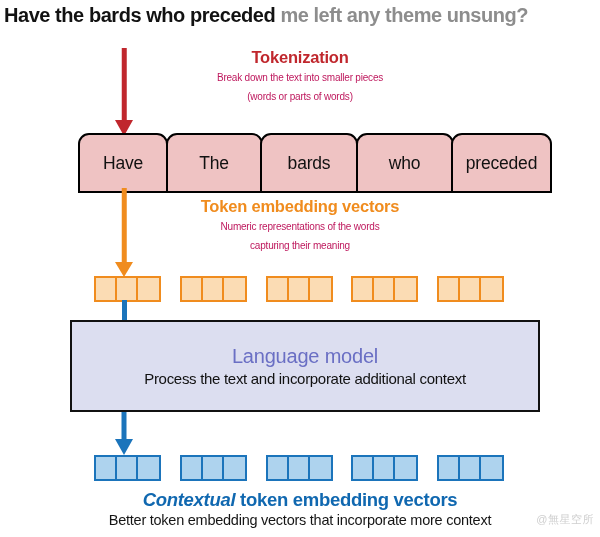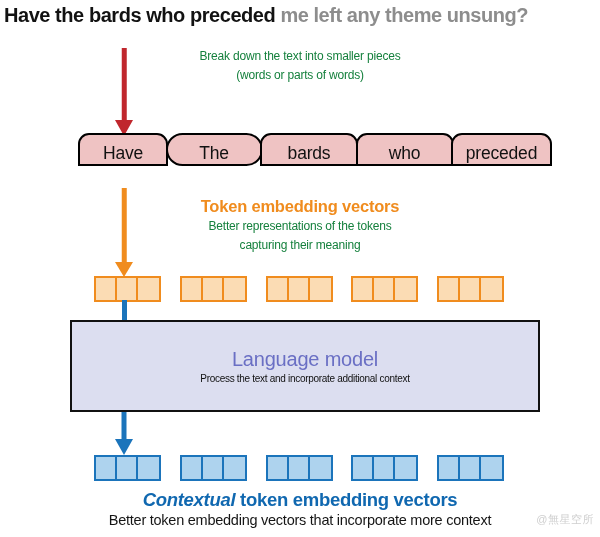--- a/index.html
+++ b/index.html
@@ -37,22 +37,22 @@
     text-align: center;
     white-space: nowrap;
   }
   .caption .heading {
     font-size: 16.5px;
     font-weight: bold;
     line-height: 21px;
     letter-spacing: -0.2px;
   }
   .caption .sub {
-    font-size: 12px;
-    color: #15803d;
+    font-size: 10px;
+    color: #be185d;
     line-height: 19px;
     letter-spacing: -0.2px;
   }
 
   
   .arrow {
     position: absolute;
   }
   .arrow .shaft {
     position: absolute;
@@ -76,24 +76,24 @@
     position: absolute;
     left: 78px;
     top: 133px;
     display: flex;
     align-items: stretch;
   }
   .token-box {
     background: #efc3c3;
     border: 2.5px solid #000000;
     border-radius: 11px 11px 0 0;
-    height: 33px;
+    height: 60px;
     box-sizing: border-box;
     display: flex;
-    align-items: flex-end;
+    align-items: center;
     justify-content: center;
     font-size: 17.5px;
     color: #111111;
     letter-spacing: -0.2px;
     margin-right: -2.5px;
   }
   .token-box:last-child { margin-right: 4px; }
 
   
   .vec-row {
@@ -139,21 +139,21 @@
     align-items: center;
     justify-content: center;
   }
   #lm-box .lm-title {
     font-size: 20px;
     color: #6a6fc4;
     letter-spacing: -0.2px;
     margin-bottom: 2px;
   }
   #lm-box .lm-sub {
-    font-size: 10px;
+    font-size: 15px;
     color: #111111;
     letter-spacing: -0.3px;
     text-align: right;
   }
 
   
   #bottom-caption {
     position: absolute;
     left: 0;
     top: 488px;
@@ -191,50 +191,51 @@
   }
 </style>
 </head>
 <body>
 
 <div id="title">
   <span class="dark">Have the bards who preceded</span><span class="muted"> me left any theme unsung?</span>
 </div>
 
 <div class="caption" id="cap-tokenization" style="left:0px; top:47px; width:600px;">
+  <div class="heading" style="color:#c0272d;">Tokenization</div>
   <div class="sub">Break down the text into smaller pieces</div>
   <div class="sub">(words or parts of words)</div>
 </div>
 
 <div class="arrow" id="arrow-tokenization" style="left:112px; top:48px; width:24px; height:88px;">
   <div class="shaft" style="width:4.5px; height:73px; background:#c0272d;"></div>
   <div class="head" style="border-top:16px solid #c0272d;"></div>
 </div>
 
 <div id="token-row">
     <div class="token-box" style="width: 90px;">
       <span>Have</span>
     </div>
-    <div class="token-box" style="width: 97px; border-radius: 21px;">
+    <div class="token-box" style="width: 97px;">
       <span>The</span>
     </div>
     <div class="token-box" style="width: 98px;">
       <span>bards</span>
     </div>
     <div class="token-box" style="width: 98px;">
       <span>who</span>
     </div>
     <div class="token-box" style="width: 101px;">
       <span>preceded</span>
     </div>
   </div>
 
 <div class="caption" id="cap-embedding" style="left:0px; top:196px; width:600px;">
   <div class="heading" style="color:#f08c1e;">Token embedding vectors</div>
-  <div class="sub">Better representations of the tokens</div>
+  <div class="sub">Numeric representations of the words</div>
   <div class="sub">capturing their meaning</div>
 </div>
 
 <div class="arrow" id="arrow-embedding" style="left:112px; top:188px; width:24px; height:89px;">
   <div class="shaft" style="width:4.5px; height:75px; background:#f08c1e;"></div>
   <div class="head" style="border-top:15px solid #f08c1e;"></div>
 </div>
 
 <div class="vec-row orange" id="orange-vectors" style="left: 94px; top: 276px; width: 410px; justify-content: space-between;">
     <div class="vec-group">

